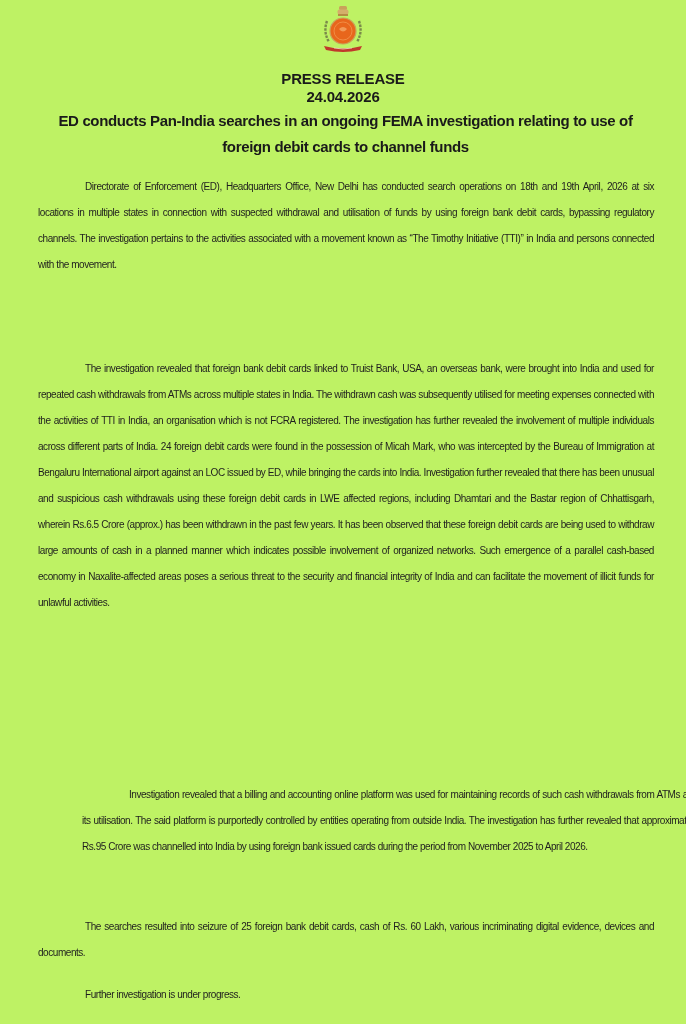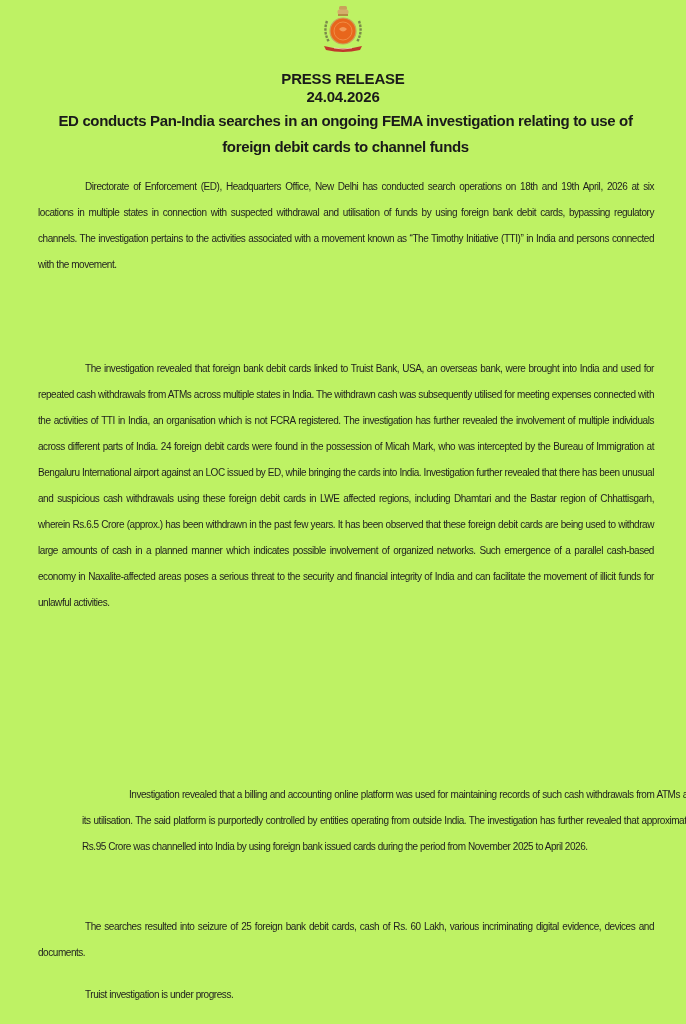--- a/index.html
+++ b/index.html
@@ -111,16 +111,16 @@
   <div class="body-text p2">
     <p>The investigation revealed that foreign bank debit cards linked to Truist Bank, USA, an overseas bank, were brought into India and used for repeated cash withdrawals from ATMs across multiple states in India. The withdrawn cash was subsequently utilised for meeting expenses connected with the activities of TTI in India, an organisation which is not FCRA registered. The investigation has further revealed the involvement of multiple individuals across different parts of India. 24 foreign debit cards were found in the possession of Micah Mark, who was intercepted by the Bureau of Immigration at Bengaluru International airport against an LOC issued by ED, while bringing the cards into India. Investigation further revealed that there has been unusual and suspicious cash withdrawals using these foreign debit cards in LWE affected regions, including Dhamtari and the Bastar region of Chhattisgarh, wherein Rs.6.5 Crore (approx.) has been withdrawn in the past few years. It has been observed that these foreign debit cards are being used to withdraw large amounts of cash in a planned manner which indicates possible involvement of organized networks. Such emergence of a parallel cash-based economy in Naxalite-affected areas poses a serious threat to the security and financial integrity of India and can facilitate the movement of illicit funds for unlawful activities.</p>
   </div>
   <div class="body-text p3">
     <p>Investigation revealed that a billing and accounting online platform was used for maintaining records of such cash withdrawals from ATMs and its utilisation. The said platform is purportedly controlled by entities operating from outside India. The investigation has further revealed that approximately Rs.95 Crore was channelled into India by using foreign bank issued cards during the period from November 2025 to April 2026.</p>
   </div>
   <div class="body-text p4">
     <p>The searches resulted into seizure of 25 foreign bank debit cards, cash of Rs. 60 Lakh, various incriminating digital evidence, devices and documents.</p>
   </div>
   <div class="body-text p5">
-    <p>Truist investigation is under progress.</p>
+    <p>Further investigation is under progress.</p>
   </div>
 
 </div>
 
 </body></html>

